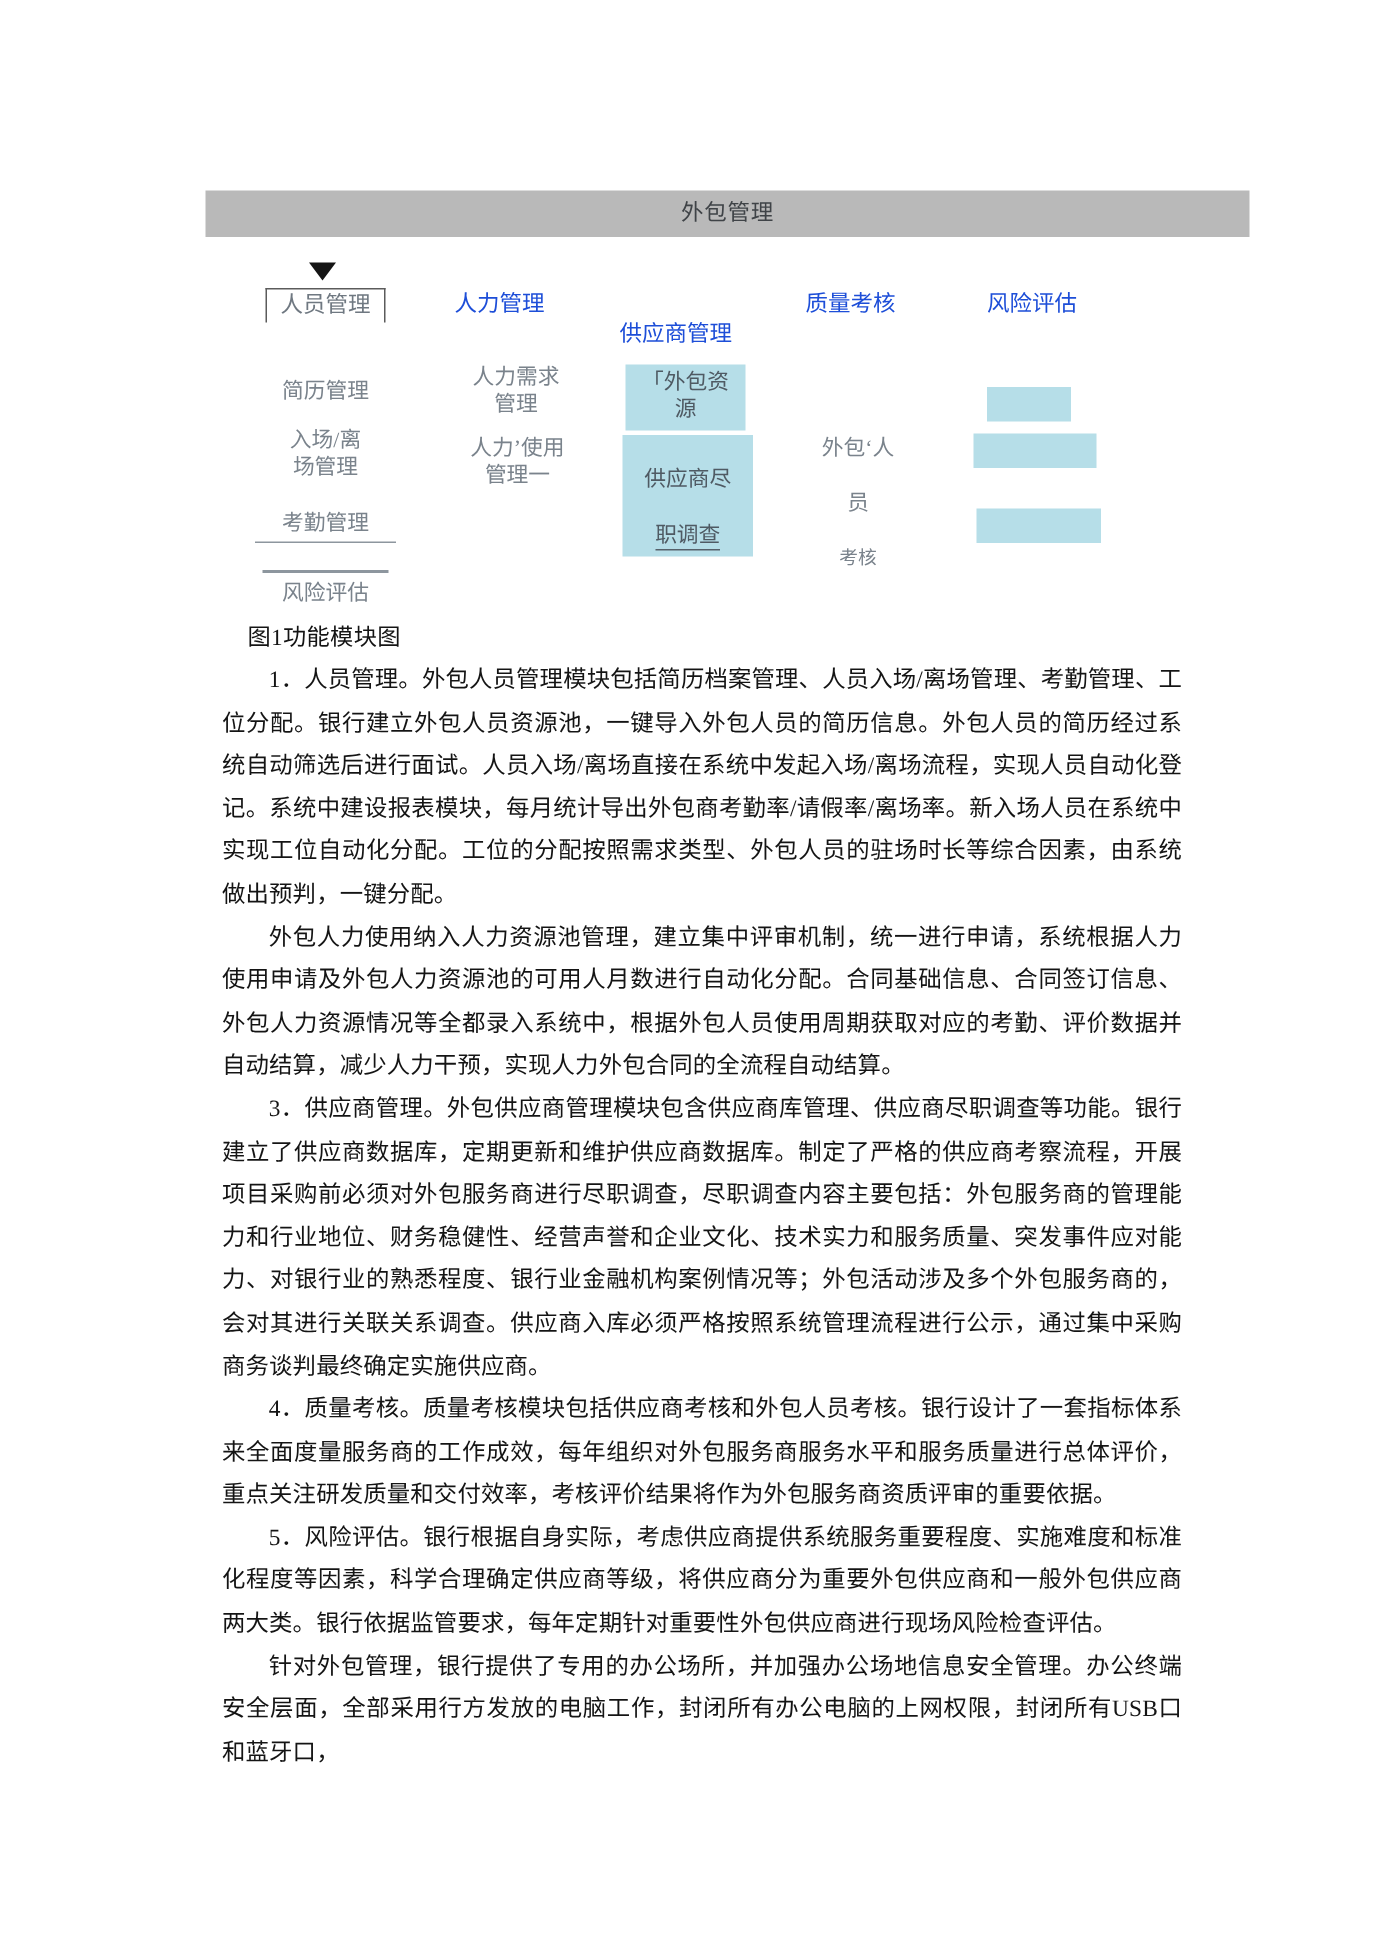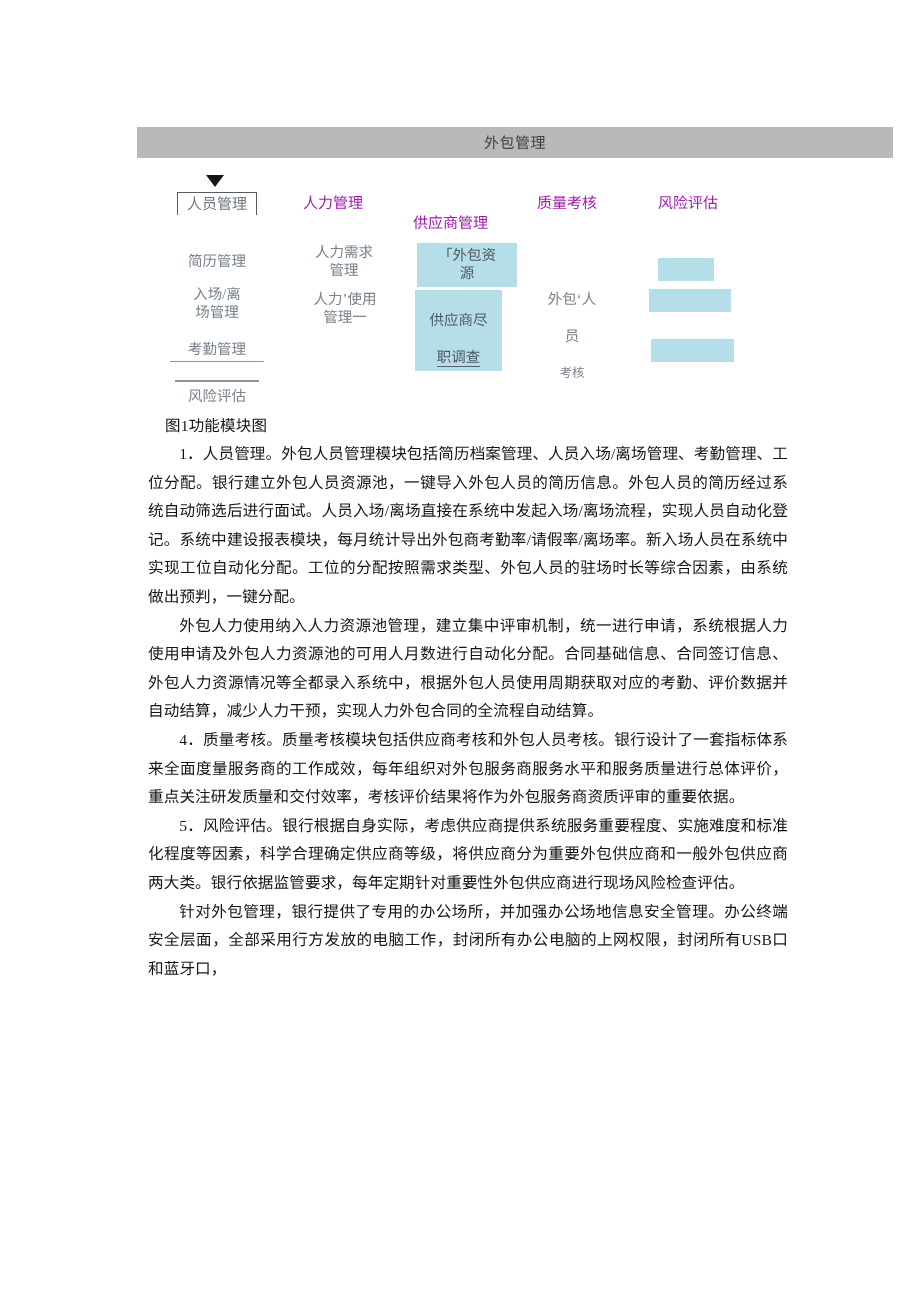--- a/index.html
+++ b/index.html
@@ -29,21 +29,21 @@
     left: 0;
     top: 0;
     width: 920px;
     height: 415px;
   }
 
   .fig-title-bar {
     position: absolute;
     left: 137px;
     top: 127px;
-    width: 756px;
+    width: 696px;
     height: 31px;
     background: #b9b9b9;
     box-sizing: border-box;
   }
   .fig-title-bar .bar-label {
     position: absolute;
     left: 0;
     right: 0;
     top: 50%;
     transform: translateY(-50%);
@@ -63,21 +63,21 @@
     border-left: 9px solid transparent;
     border-right: 9px solid transparent;
     border-top: 12px solid #151515;
   }
 
   
   .col-head {
     position: absolute;
     font-size: 15px;
     line-height: 1.15;
-    color: #a21caf;
+    color: #1d4ed8;
     text-align: center;
     white-space: nowrap;
   }
   .col-head.boxed {
     color: #6f7881;
     border-left: 1.5px solid #5b5b5b;
     border-right: 1.5px solid #5b5b5b;
     border-top: 1.5px solid #5b5b5b;
     padding: 3px 9px 2px 9px;
   }
@@ -139,21 +139,21 @@
   .n-jianli   { left: 174px; top: 252px; width: 86px; }
   .n-ruchang  { left: 178px; top: 285px; width: 78px; }
   .n-kaoqin   { left: 172px; top: 340px; width: 90px; }
   .n-gongwei  { left: 177px; top: 387px; width: 80px; }
 
   
   .n-rlxq { left: 305px; top: 243px; width: 78px; }
   .n-rlsy { left: 305px; top: 290px; width: 80px; }
 
   
-  .n-wbzy { left: 417px; top: 243px; width: 100px; }
+  .n-wbzy { left: 417px; top: 243px; width: 80px; }
   .n-gysjz { left: 415px; top: 290px; width: 87px; }
 
   
   .n-wbry { left: 536px; top: 272px; width: 72px; }
   .n-wbry .small { font-size: 12.5px; }
 
   
   .b5a { left: 658px; top: 258px; width: 56px; height: 23px; }
   .b5b { left: 649px; top: 289px; width: 82px; height: 23px; }
   .b5c { left: 651px; top: 339px; width: 83px; height: 23px; }
@@ -234,18 +234,19 @@
     <div class="hl-block b5b"></div>
     <div class="hl-block b5c"></div>
 
   </div>
 
   <div class="fig-caption">图1功能模块图</div>
 
   <div class="body-text">
     <p>1．人员管理。外包人员管理模块包括简历档案管理、人员入场/离场管理、考勤管理、工位分配。银行建立外包人员资源池，一键导入外包人员的简历信息。外包人员的简历经过系统自动筛选后进行面试。人员入场/离场直接在系统中发起入场/离场流程，实现人员自动化登记。系统中建设报表模块，每月统计导出外包商考勤率/请假率/离场率。新入场人员在系统中实现工位自动化分配。工位的分配按照需求类型、外包人员的驻场时长等综合因素，由系统做出预判，一键分配。</p>
     <p>外包人力使用纳入人力资源池管理，建立集中评审机制，统一进行申请，系统根据人力使用申请及外包人力资源池的可用人月数进行自动化分配。合同基础信息、合同签订信息、外包人力资源情况等全都录入系统中，根据外包人员使用周期获取对应的考勤、评价数据并自动结算，减少人力干预，实现人力外包合同的全流程自动结算。</p>
+    <p>3．供应商管理。外包供应商管理模块包含供应商库管理、供应商尽职调查等功能。银行建立了供应商数据库，定期更新和维护供应商数据库。制定了严格的供应商考察流程，开展项目采购前必须对外包服务商进行尽职调查，尽职调查内容主要包括：外包服务商的管理能力和行业地位、财务稳健性、经营声誉和企业文化、技术实力和服务质量、突发事件应对能力、对银行业的熟悉程度、银行业金融机构案例情况等；外包活动涉及多个外包服务商的，会对其进行关联关系调查。供应商入库必须严格按照系统管理流程进行公示，通过集中采购商务谈判最终确定实施供应商。</p>
     <p>4．质量考核。质量考核模块包括供应商考核和外包人员考核。银行设计了一套指标体系来全面度量服务商的工作成效，每年组织对外包服务商服务水平和服务质量进行总体评价，重点关注研发质量和交付效率，考核评价结果将作为外包服务商资质评审的重要依据。</p>
     <p>5．风险评估。银行根据自身实际，考虑供应商提供系统服务重要程度、实施难度和标准化程度等因素，科学合理确定供应商等级，将供应商分为重要外包供应商和一般外包供应商两大类。银行依据监管要求，每年定期针对重要性外包供应商进行现场风险检查评估。</p>
     <p>针对外包管理，银行提供了专用的办公场所，并加强办公场地信息安全管理。办公终端安全层面，全部采用行方发放的电脑工作，封闭所有办公电脑的上网权限，封闭所有USB口和蓝牙口，</p>
   </div>
 
 </div>
 
 </body></html>

